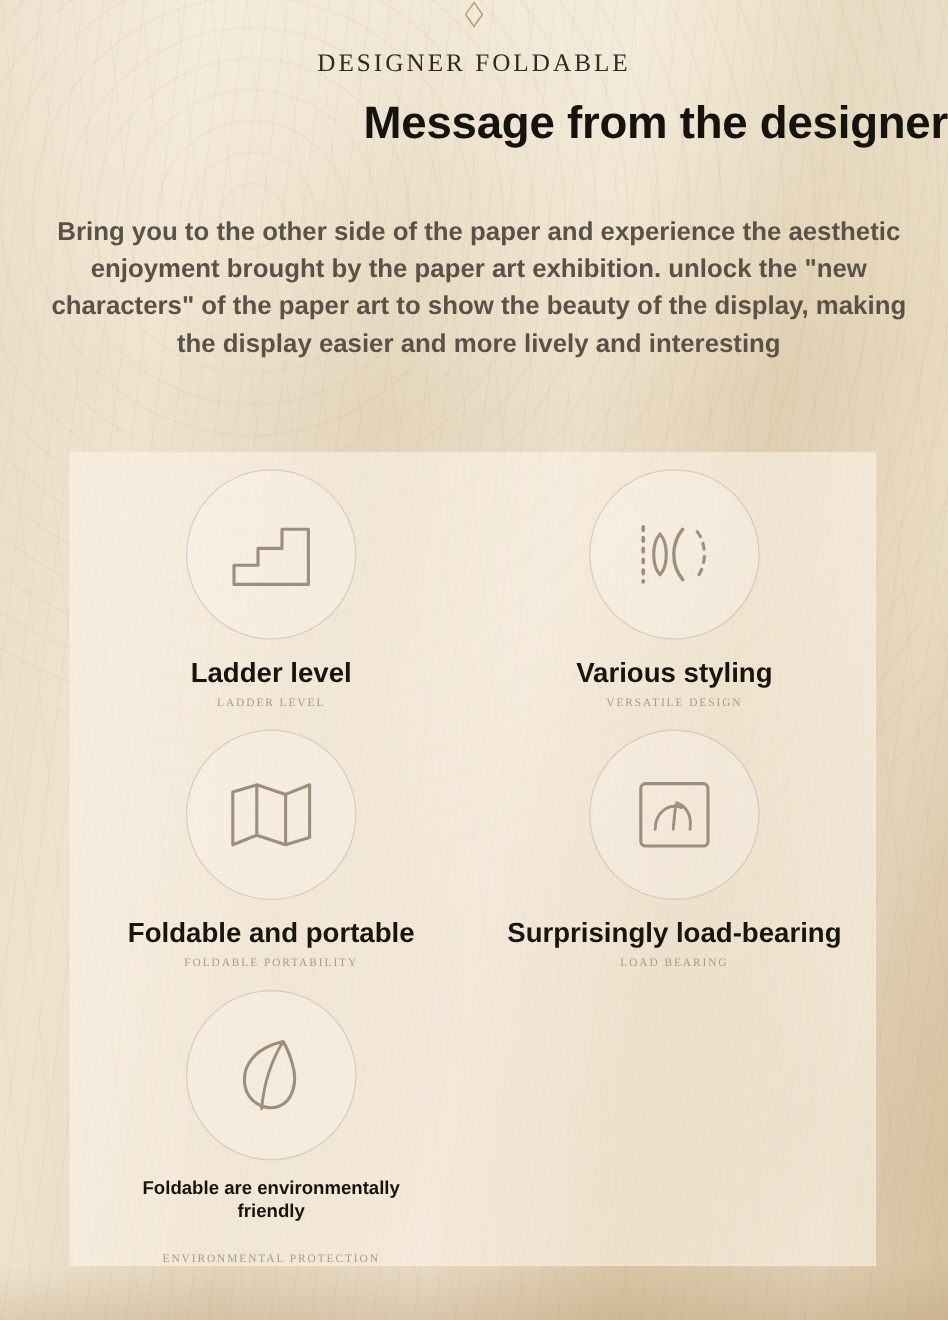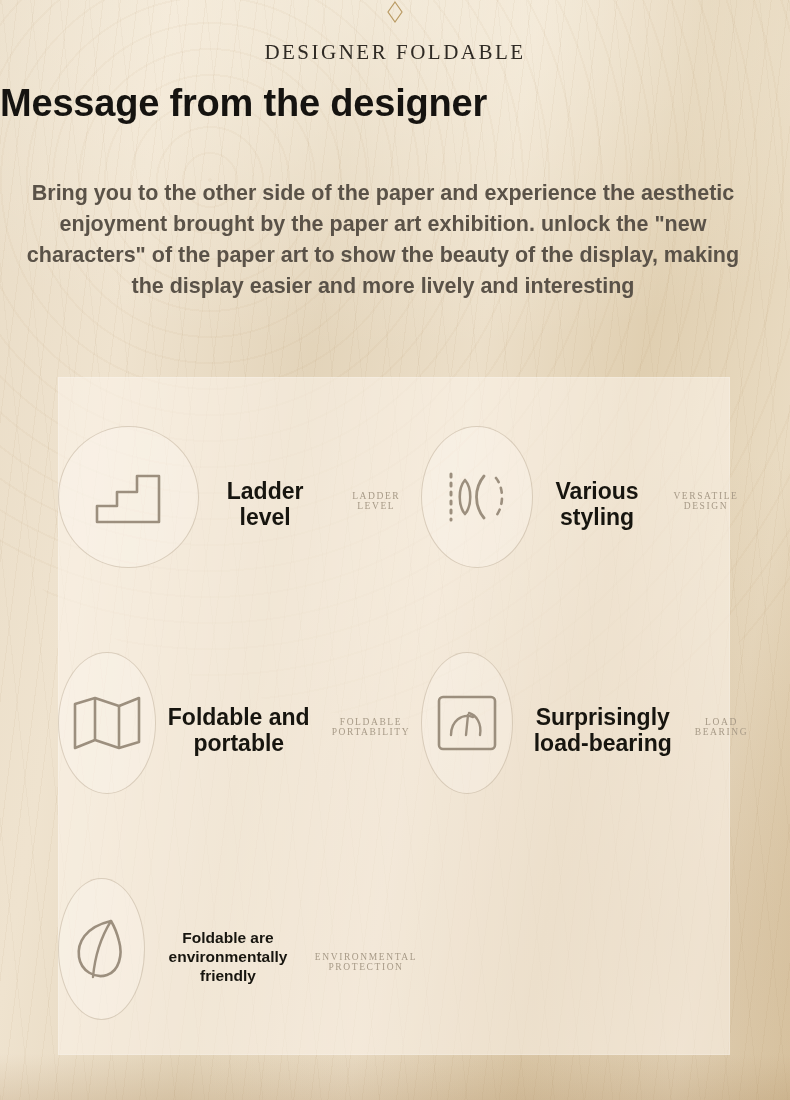--- a/index.html
+++ b/index.html
@@ -65,31 +65,31 @@
     letter-spacing: 2.5px;
     color: #2f2a24;
     font-weight: 400;
   }
 
   .title {
     position: absolute;
     top: 82px;
     left: 0;
     right: 0;
-    text-align: left;
+    text-align: right;
     font-size: 38px;
     font-weight: 700;
     color: #151310;
     letter-spacing: -0.2px;
   }
 
   .intro {
     position: absolute;
     top: 178px;
-    left: 18px;
+    left: 34px;
     width: 730px;
     text-align: center;
     font-size: 21.5px;
     line-height: 31px;
     font-weight: 700;
     color: #5a5248;
   }
 
   .panel {
     position: absolute;
@@ -105,21 +105,21 @@
     position: absolute;
     inset: 0;
     display: grid;
     grid-template-columns: 1fr 1fr;
     grid-template-rows: 1fr 1fr 1fr;
   }
 
   .cell {
     position: relative;
     display: flex;
-    flex-direction: row;
+    flex-direction: column;
     align-items: center;
     justify-content: flex-start;
     padding-top: 14px;
   }
 
   .circle {
     width: 140px;
     height: 140px;
     border-radius: 50%;
     border: 1px solid rgba(150,125,95,0.30);

